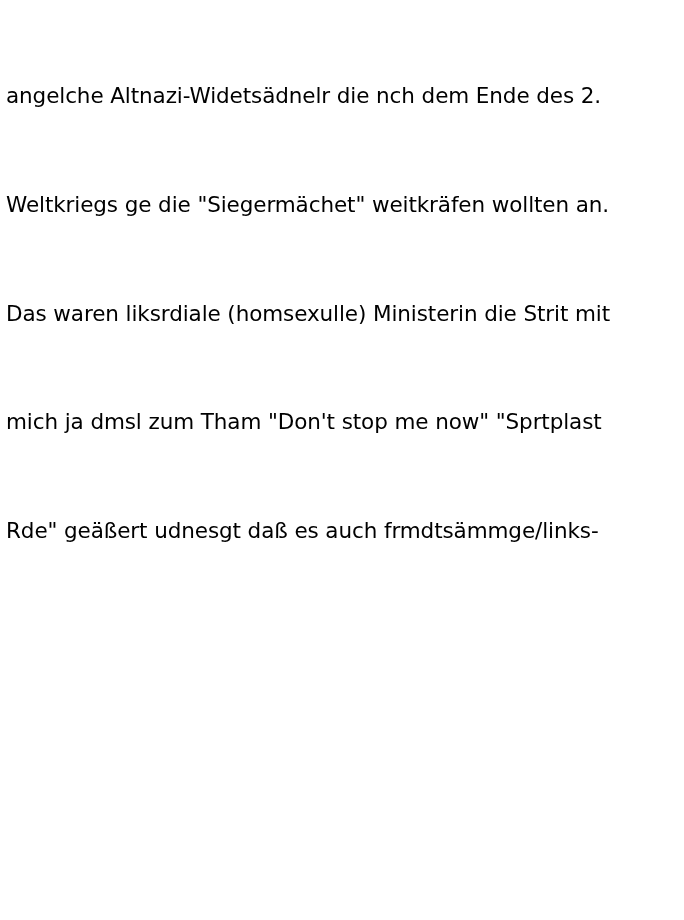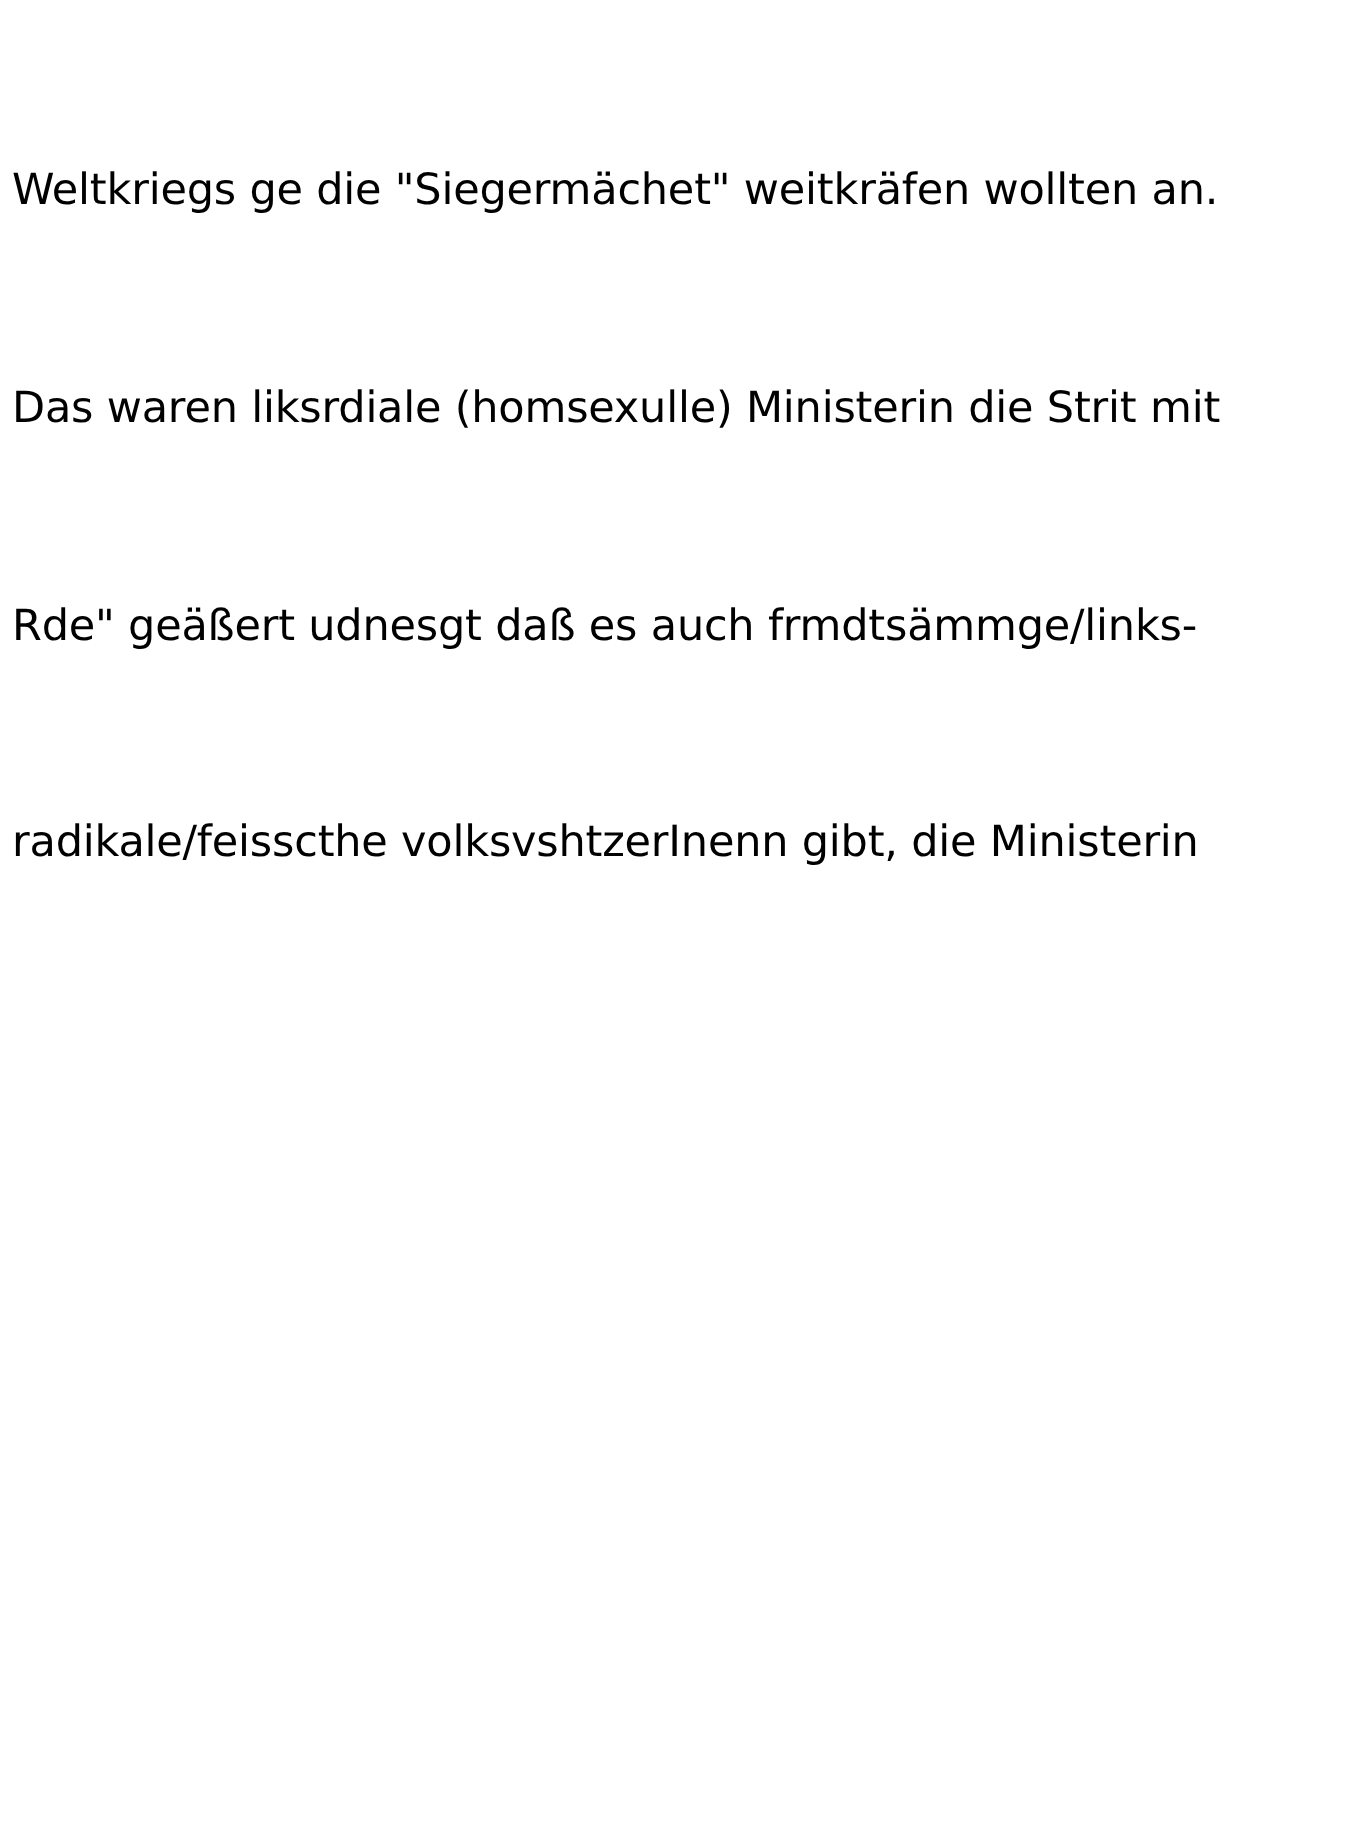--- a/index.html
+++ b/index.html
@@ -33,24 +33,25 @@
   .text-block .line {
     display: block;
     white-space: pre;
   }
 </style>
 </head>
 <body>
 
 <div class="page">
   <div class="text-block">
+    <span class="line">angelche Altnazi-Widetsädnelr die nch dem Ende des 2.</span>
     <span class="line">Weltkriegs ge die "Siegermächet" weitkräfen wollten an.</span>
     <span class="line">Das waren liksrdiale (homsexulle) Ministerin die Strit mit</span>
+    <span class="line">mich ja dmsl zum Tham "Don't stop me now" "Sprtplast</span>
     <span class="line">Rde" geäßert udnesgt daß es auch frmdtsämmge/links-</span>
-    <span class="line">radikale/feisscthe volksvshtzerInenn gibt, die Ministerin</span>
     
     
     
     
     
     
     
     
     
     

